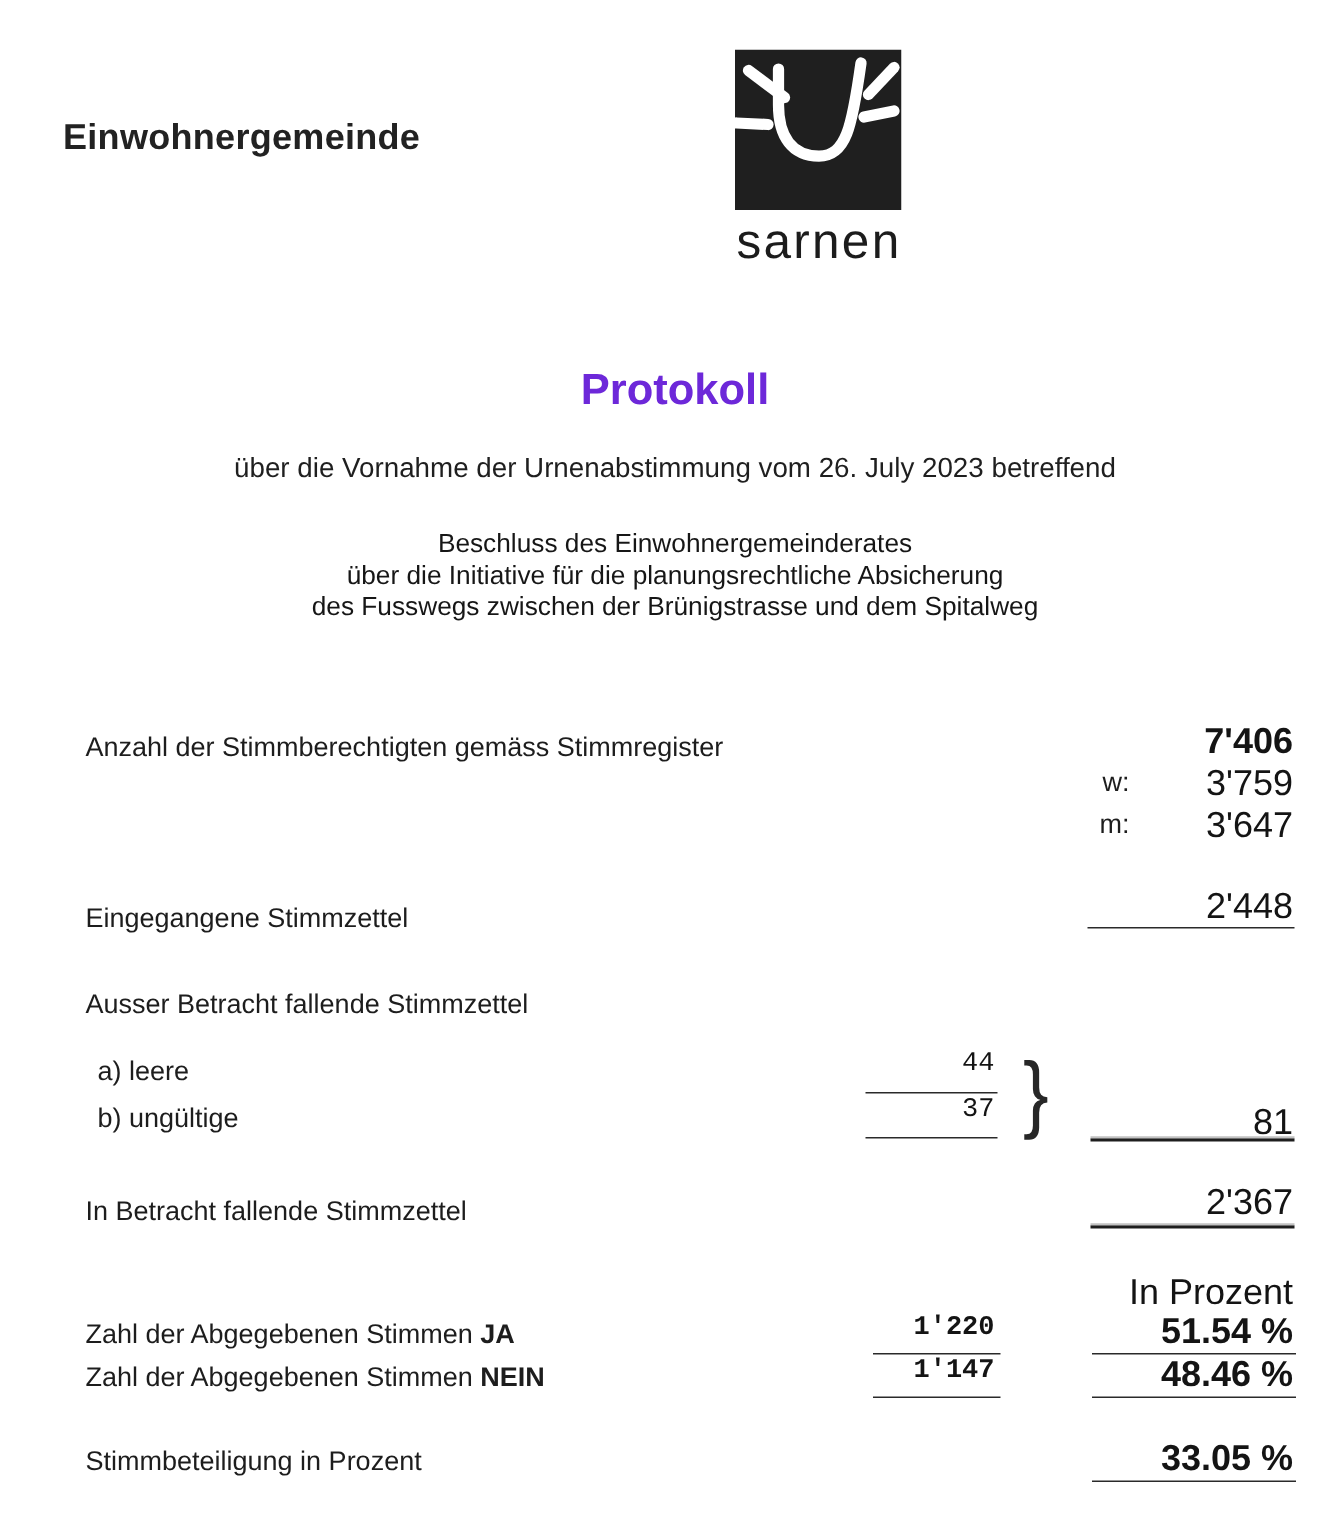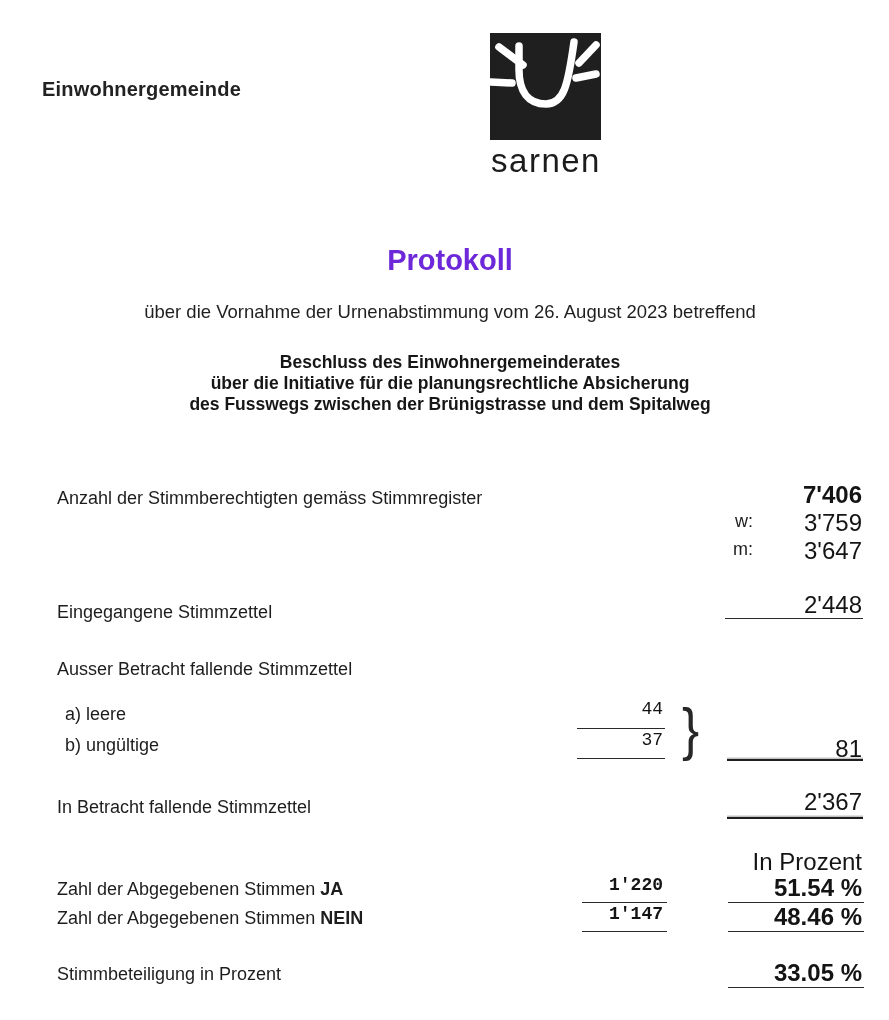--- a/index.html
+++ b/index.html
@@ -9,34 +9,34 @@
     font-family:"Liberation Sans", sans-serif;
     color:#1b1b1b;
     position:relative;
     overflow:hidden;
   }
   .page{position:absolute;inset:0;}
 
   
   .org-name{
     position:absolute;left:42px;top:78px;
-    font-size:20px;font-weight:700;letter-spacing:.2px;color:#222;
+    font-size:24px;font-weight:700;letter-spacing:.2px;color:#222;
   }
   .logo-wrap{position:absolute;left:490px;top:33px;width:112px;text-align:center;}
   .logo-square{display:block;width:111px;height:107px;}
   .logo-word{
     display:block;margin-top:4px;
     font-size:33px;font-weight:400;letter-spacing:1.5px;color:#1c1c1c;line-height:1;
   }
 
   
   .title-block{position:absolute;left:20px;width:860px;text-align:center;}
   .doc-title{top:244px;font-size:29px;font-weight:700;color:#6d28d9;}
   .doc-subtitle{top:301px;font-size:18.5px;font-weight:400;color:#1f1f1f;}
-  .doc-subject{top:352px;font-size:17.5px;font-weight:700;line-height:21px;color:#161616;}
+  .doc-subject{top:352px;font-size:17.5px;font-weight:400;line-height:21px;color:#161616;}
 
   
   .lbl{position:absolute;left:57px;font-size:18px;color:#1d1d1d;white-space:nowrap;}
   .lbl.indent{left:65px;text-align:center;}
   .valA{position:absolute;left:560px;width:103px;text-align:right;font-size:18px;color:#141414;font-family:Liberation Mono, monospace;}
   .valB{position:absolute;left:700px;width:162px;text-align:right;font-size:24px;color:#141414;}
   .bold{font-weight:700;}
   .sublbl{position:absolute;font-size:18px;color:#1d1d1d;}
   .rule{position:absolute;height:0;border-top:1.6px solid #2a2a2a;}
   .rule.thick{border-top:2.6px solid #1e1e1e;box-shadow:0 -1.5px 0 rgba(120,120,120,.45);}
@@ -61,21 +61,21 @@
         <path d="M 29,13 L 29,37 C 29,58 38,71 56,71 C 74,71 78,52 84,9"></path>
         <path d="M 106,12 L 89,30"></path>
         <path d="M 1,49 L 22,50"></path>
         <path d="M 86,45 L 106,41"></path>
       </g>
     </svg>
     <span class="logo-word">sarnen</span>
   </div>
 
   <div class="title-block doc-title">Protokoll</div>
-  <div class="title-block doc-subtitle">über die Vornahme der Urnenabstimmung vom 26. August 2023 betreffend</div>
+  <div class="title-block doc-subtitle">über die Vornahme der Urnenabstimmung vom 26. July 2023 betreffend</div>
   <div class="title-block doc-subject">
     <div>Beschluss des Einwohnergemeinderates</div>
     <div>über die Initiative für die planungsrechtliche Absicherung</div>
     <div>des Fusswegs zwischen der Brünigstrasse und dem Spitalweg</div>
   </div>
 
   <div class="lbl" style="top:488px">Anzahl der Stimmberechtigten gemäss Stimmregister</div>
   <div class="valB bold" style="top:481px">7'406</div>
   <div class="sublbl" style="left:735px;top:511px">w:</div>
   <div class="valB" style="top:509px">3'759</div>

